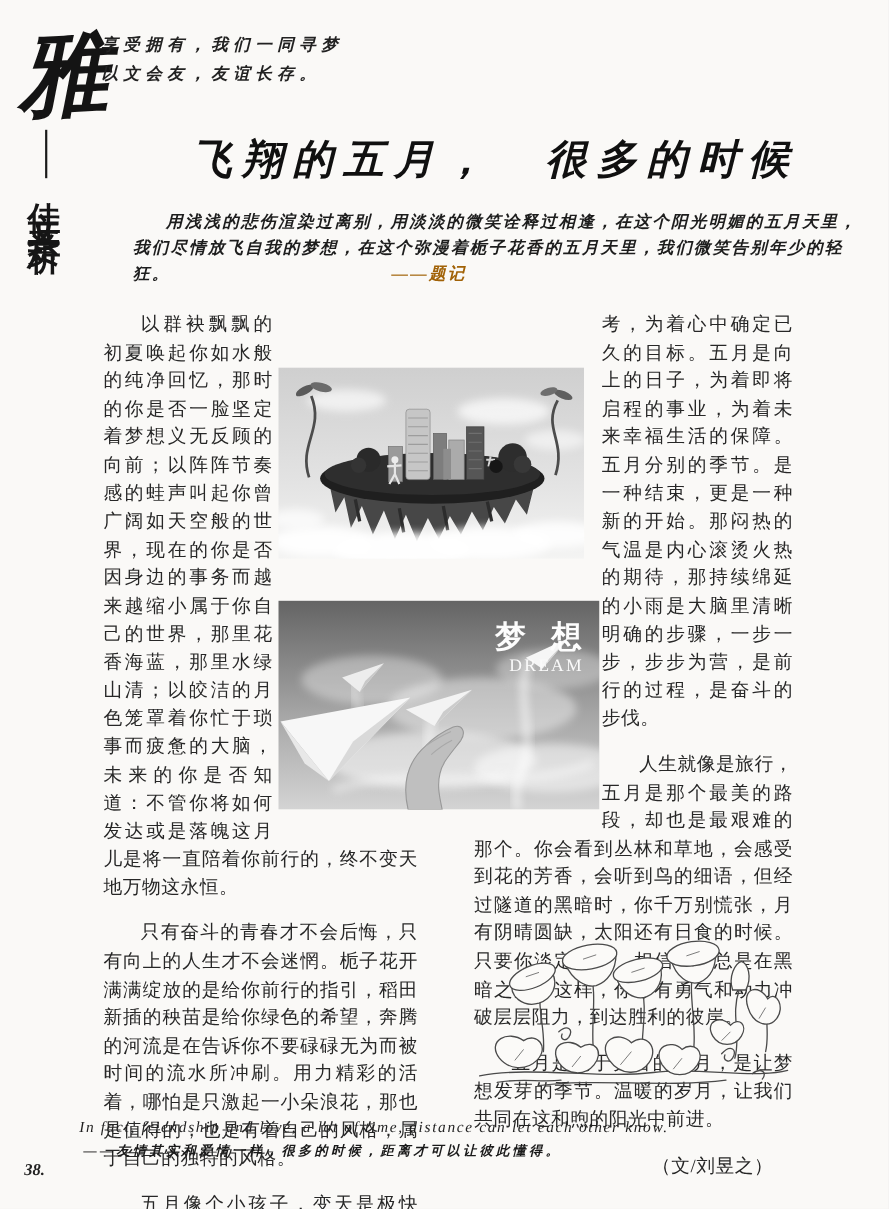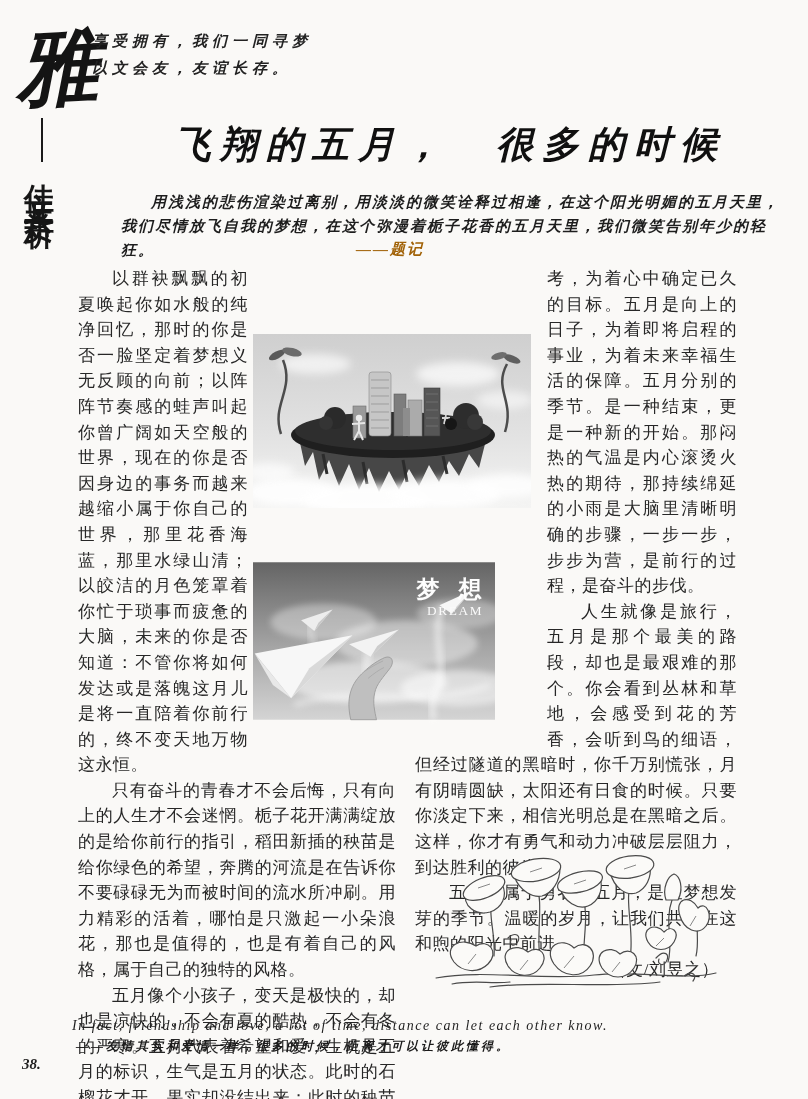--- a/index.html
+++ b/index.html
@@ -12,33 +12,33 @@
   .colname{position:absolute;left:18px;top:160px;writing-mode:vertical-rl;text-orientation:upright;font-size:30px;font-weight:900;letter-spacing:9px;color:#161616;font-family:"Liberation Sans","DejaVu Sans",sans-serif;}
   .slogan{position:absolute;left:92px;top:28px;font-size:15px;font-style:italic;font-weight:600;letter-spacing:5px;line-height:27px;color:#222;}
 
   
   .title{position:absolute;left:130px;top:120px;width:640px;text-align:center;font-size:37px;font-weight:900;font-style:italic;letter-spacing:9px;color:#101010;}
   .epigraph{position:absolute;left:85px;top:190px;width:662px;font-size:15px;font-style:italic;font-weight:600;line-height:24px;letter-spacing:2px;text-indent:2em;color:#1d1d1d;margin-left:36px;}
   .epi-attr{position:absolute;left:85px;top:240px;width:610px;text-align:center;font-size:15px;font-style:italic;font-weight:700;letter-spacing:2px;color:#a16207;font-family:Liberation Serif, serif;}
 
   
   .col{position:absolute;top:266px;font-size:17px;line-height:25.6px;text-align:justify;letter-spacing:0.5px;color:#272727;}
-  .col p{margin:0;text-indent:2em;}
+  .col p{margin:16px;text-indent:2em;}
   .col p.cont{text-indent:0;}
   .col-left{left:78px;width:318px;}
   .col-right{left:415px;width:322px;}
   .spacer-right{float:right;width:148px;height:430px;margin-top:64px;}
   .spacer-left{float:left;width:132px;height:386px;margin-top:86px;}
   .author{text-align:right;padding-right:18px;margin-top:2px;text-indent:0;}
 
   
   .img{position:absolute;}
   .img svg{display:block;width:100%;height:100%;}
   .img-island{left:253px;top:334px;width:278px;height:174px;}
-  .img-dream{left:253px;top:546px;width:242px;height:190px;}
+  .img-dream{left:253px;top:546px;width:292px;height:190px;}
   .img-flowers{left:432px;top:836px;width:288px;height:168px;}
 
   
   .foot-en{position:absolute;left:72px;top:1018px;font-size:14px;font-style:italic;letter-spacing:1.5px;color:#1f1f1f;}
   .foot-cn{position:absolute;left:76px;top:1038px;font-size:12px;font-style:italic;font-weight:700;letter-spacing:3px;color:#1a1a1a;}
   .pageno{position:absolute;left:22px;top:1056px;font-size:15px;font-style:italic;font-weight:600;color:#222;}
 </style>
 </head>
 <body>
 

